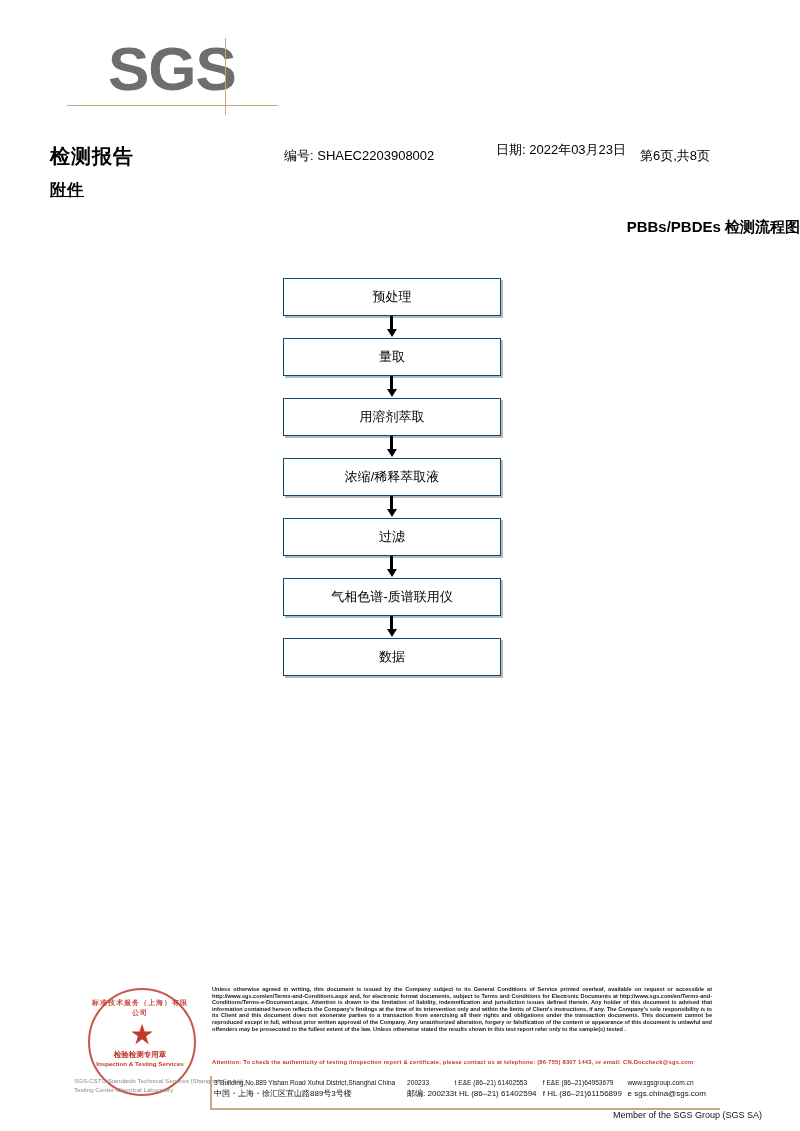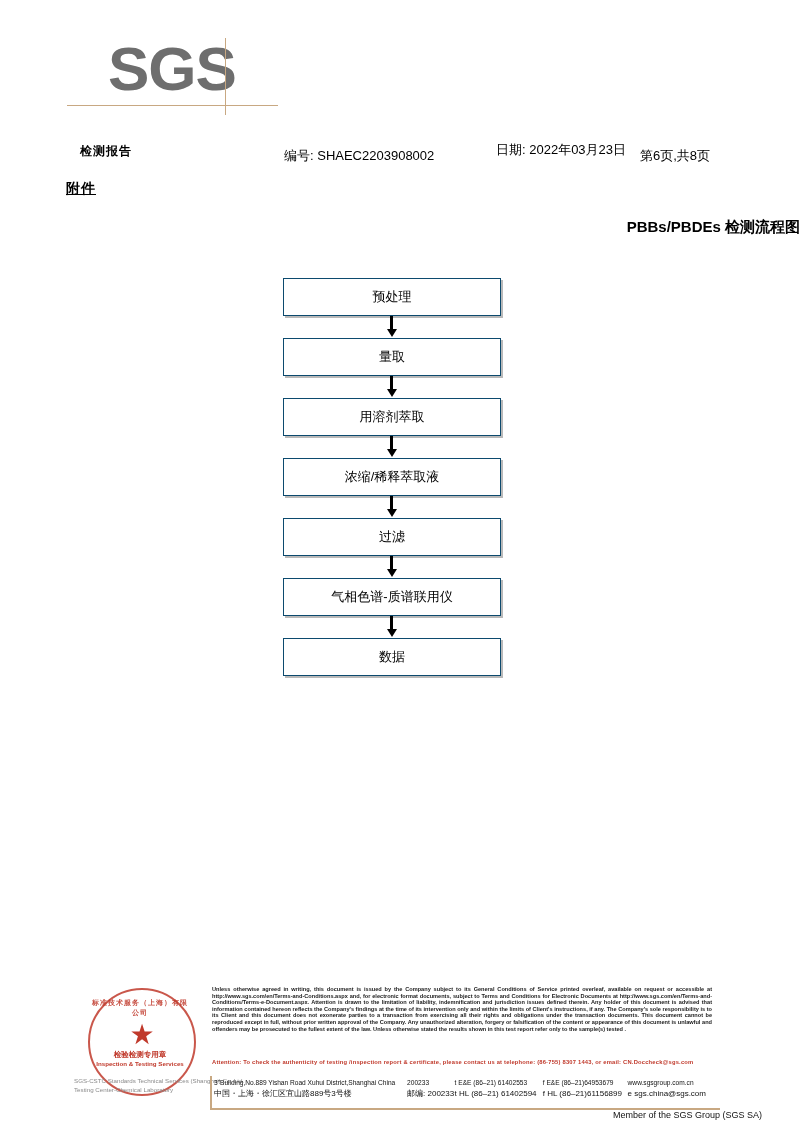--- a/index.html
+++ b/index.html
@@ -51,31 +51,31 @@
     left: -41px;
     top: 67px;
     width: 211px;
     height: 1px;
     background: #c8a882;
   }
 
   
   .hdr-title {
     position: absolute;
-    left: 80px;
+    left: 50px;
     top: 143px;
-    font-size: 12px;
+    font-size: 20px;
     font-weight: bold;
     letter-spacing: 1px;
   }
   .hdr-attach {
     position: absolute;
-    left: 66px;
+    left: 50px;
     top: 180px;
-    font-size: 14px;
+    font-size: 16px;
     font-weight: bold;
     letter-spacing: 1px;
     text-decoration: underline;
   }
   .hdr-no {
     position: absolute;
     left: 284px;
     top: 147px;
     font-size: 13px;
   }

